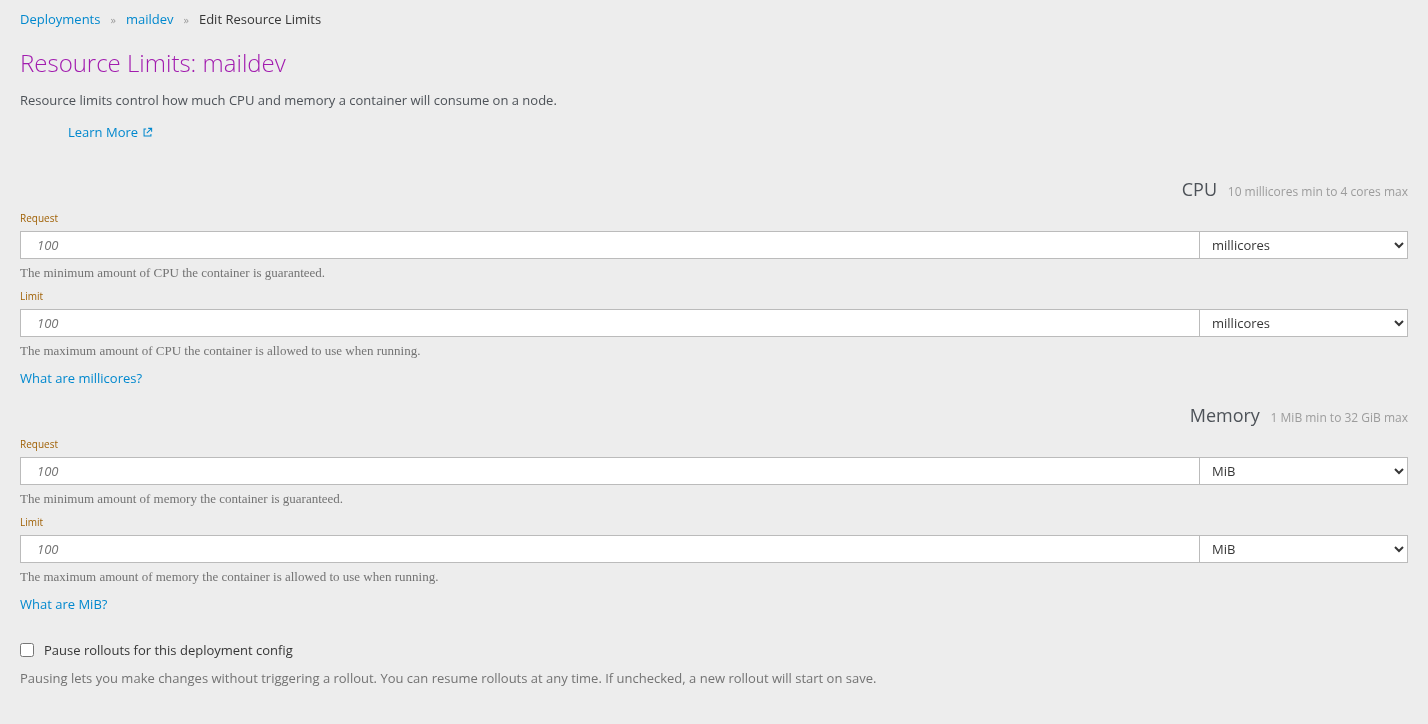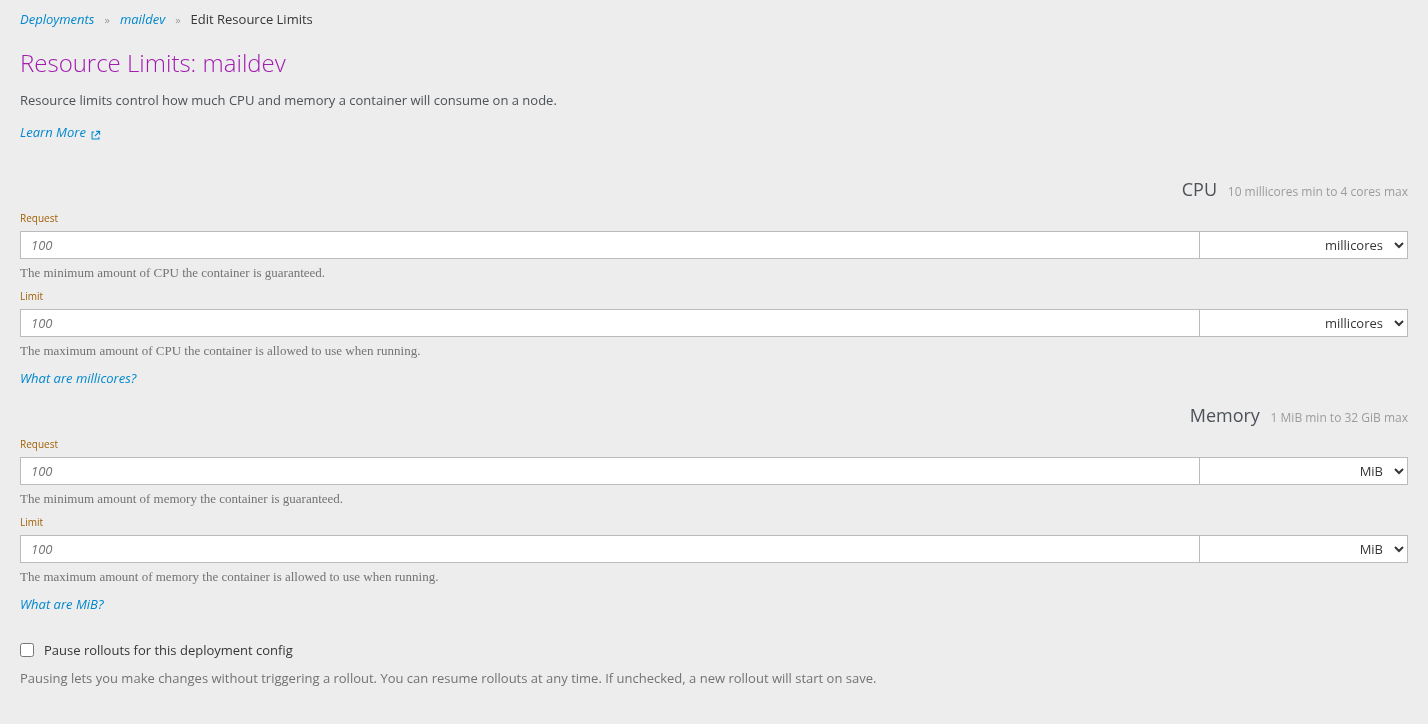--- a/index.html
+++ b/index.html
@@ -3,59 +3,58 @@
   <meta charset="utf-8">
   <style>
     * { box-sizing: border-box; margin: 0; padding: 0; }
     body {
       font-family: "Open Sans", "Helvetica Neue", Helvetica, Arial, sans-serif;
       background: #ededed;
       color: #363636;
       font-size: 13px;
       padding: 10px 20px 30px 20px;
     }
-    a { color: #0088ce; text-decoration: none; cursor: pointer; font-style: italic; }
+    a { color: #0088ce; text-decoration: none; cursor: pointer; }
 
     
     .breadcrumb { font-size: 13px; margin-bottom: 18px; display: flex; align-items: center; gap: 10px; }
     .breadcrumb .sep { color: #9c9c9c; font-size: 11px; }
     .breadcrumb .current { color: #363636; }
 
     h1.page-title { font-size: 24px; font-weight: 300; color: #a21caf; margin-bottom: 12px; }
     p.desc { color: #4d5258; margin-bottom: 14px; }
-    .learn-more { display: inline-flex; align-items: flex-end; gap: 4px; margin-bottom: 20px; }
+    .learn-more { display: inline-flex; align-items: center; gap: 4px; margin-bottom: 20px; margin-left: 48px; }
     .ext-icon { width: 11px; height: 11px; display: inline-block; }
 
     h2.section-title { font-size: 18px; font-weight: 400; color: #4d5258; margin-top: 16px; margin-bottom: 10px; text-align: right; }
     h2.section-title .hint { font-size: 12px; color: #9c9c9c; margin-left: 6px; }
 
     .field-label { font-size: 10px; color: #a16207; margin-bottom: 6px; margin-top: 8px; }
     .input-row { display: flex; width: 100%; }
     .input-row input[type="text"] {
       flex: 1;
       height: 28px;
       border: 1px solid #bbb;
-      padding: 4px 10px;
+      padding: 4px 16px;
       font-size: 13px;
       font-style: italic;
       font-family: inherit;
       background: #fff;
       border-radius: 0;
     }
     .input-row select {
       width: 208px;
       height: 28px;
       border: 1px solid #bbb;
       border-left: none;
       padding: 2px 8px;
       background: #fff;
       font-size: 13px;
       font-family: inherit;
       color: #363636;
-      text-align: right;
     }
     .help-text { font-size: 13px; color: #737373; margin-top: 6px; margin-bottom: 4px; font-family: Liberation Serif, serif; }
     .help-link { margin-top: 10px; margin-bottom: 10px; display: block; }
 
     .checkbox-row { display: flex; align-items: center; gap: 10px; margin-top: 28px; }
     .checkbox-row input { width: 14px; height: 14px; }
     .checkbox-row label { color: #363636; }
     .pause-help { color: #737373; margin-top: 10px; margin-bottom: 34px; }
   </style>
 </head>

